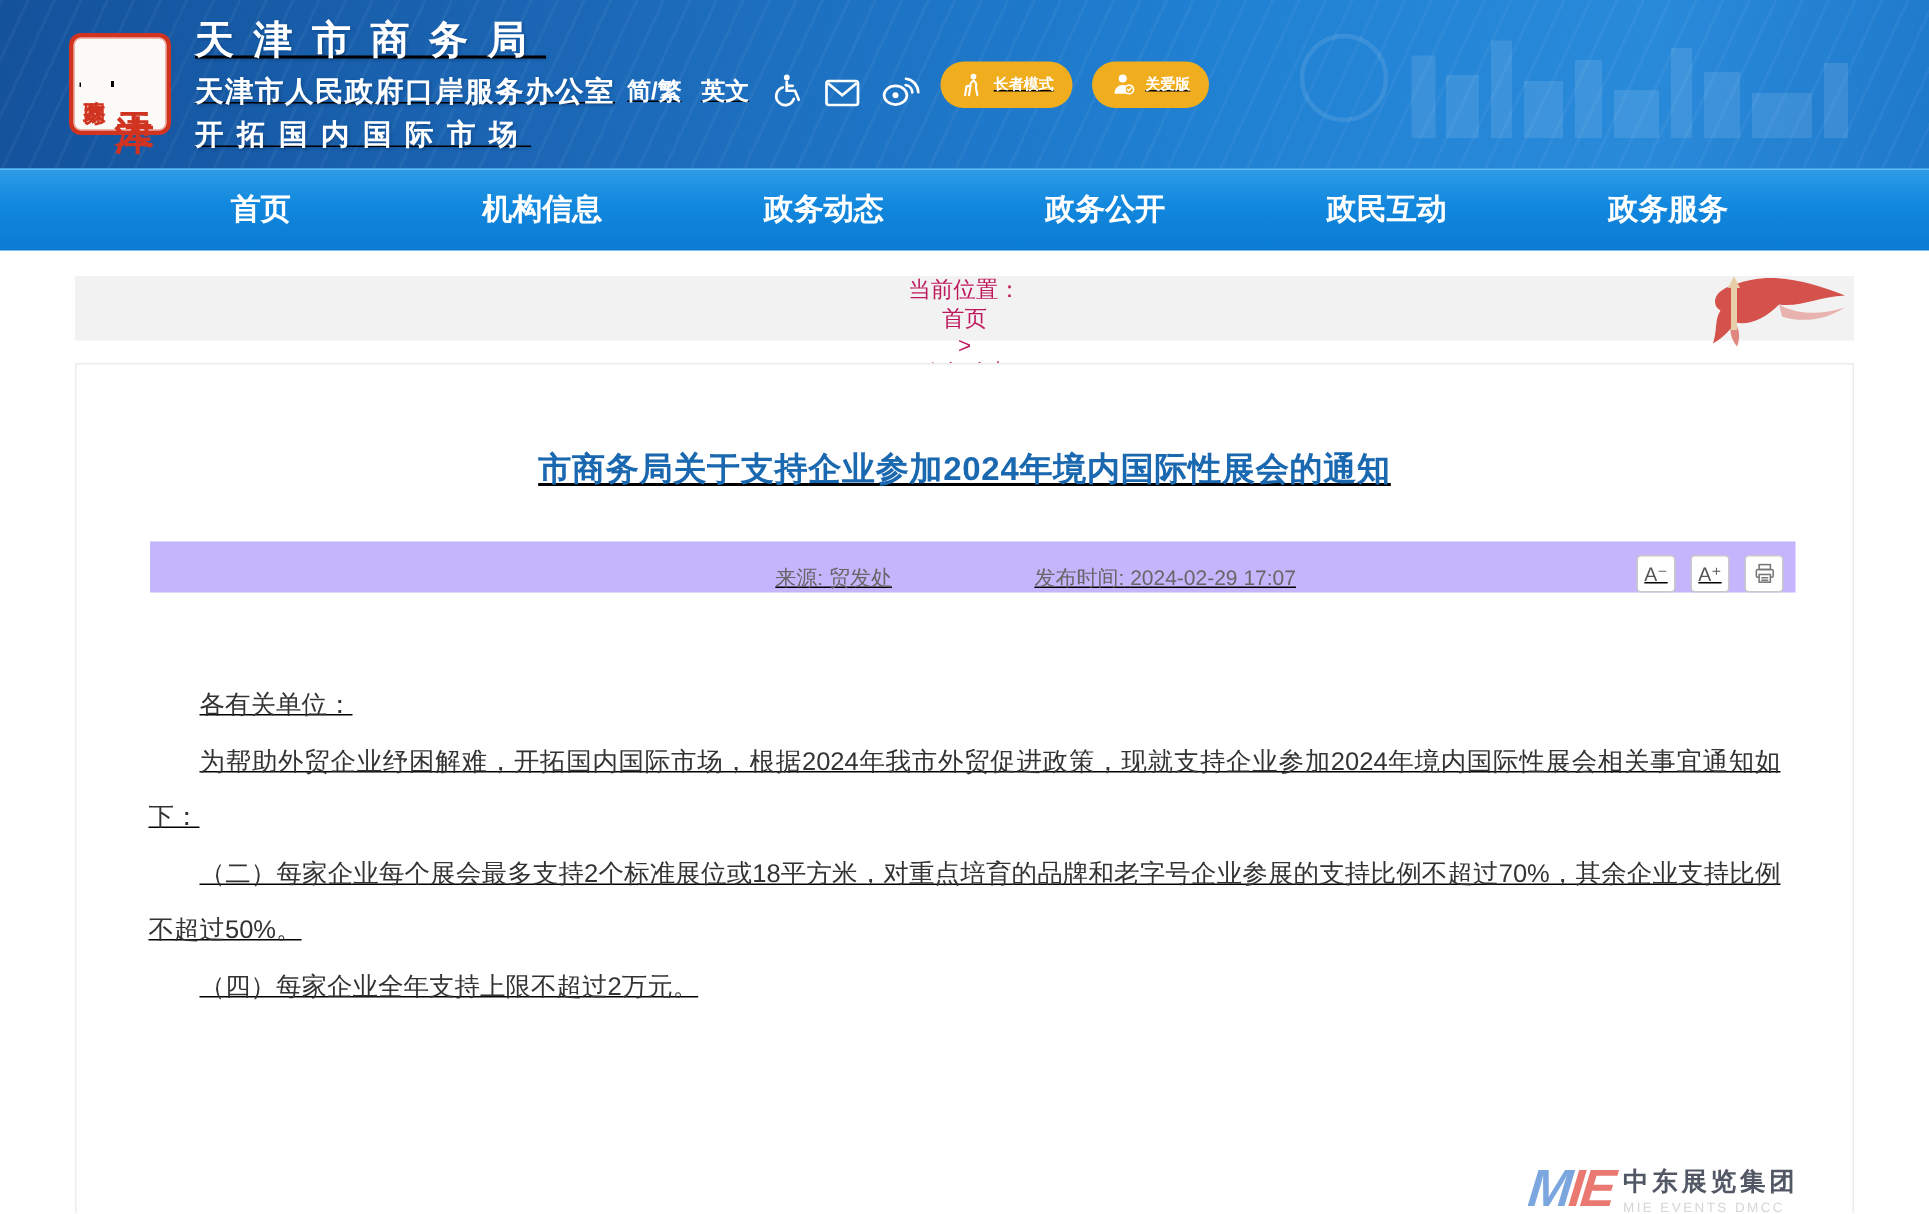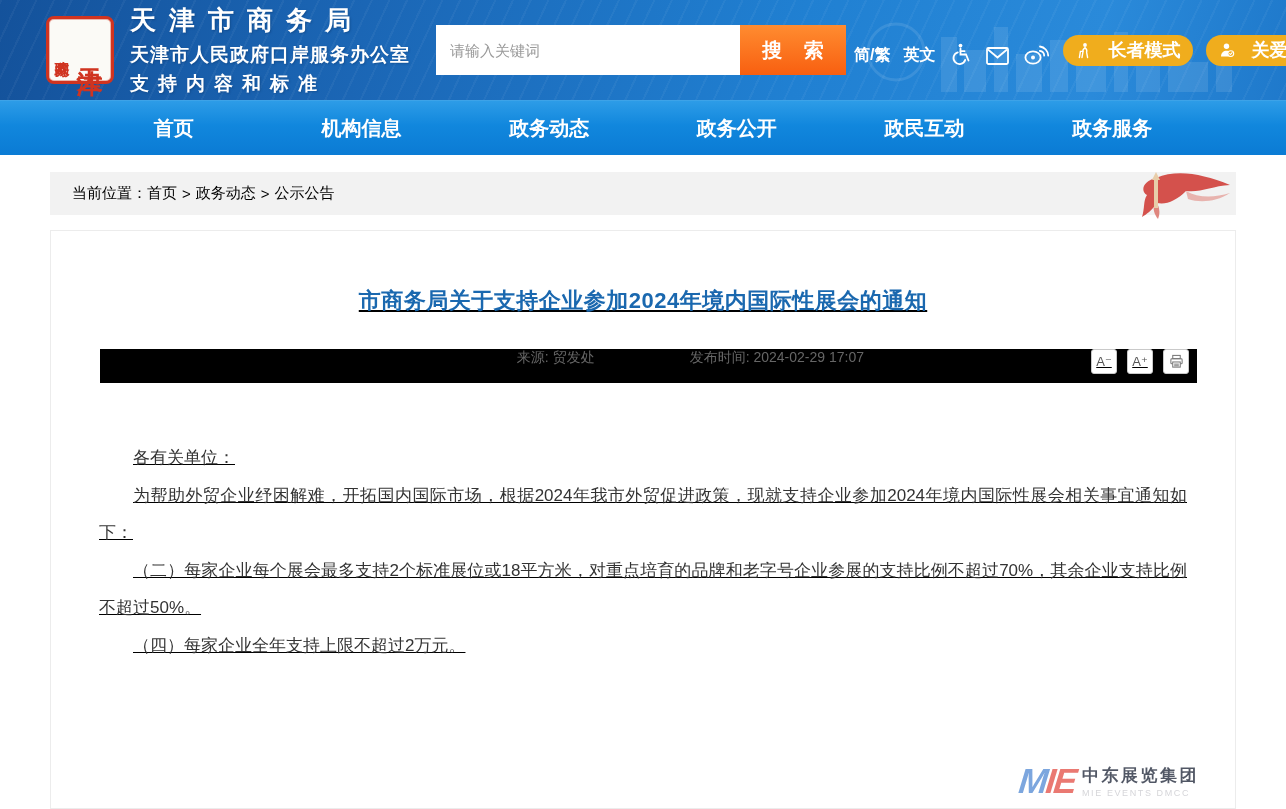--- a/index.html
+++ b/index.html
@@ -2,22 +2,23 @@
 <html><head>
 <meta charset="utf-8">
 <style>
   * { margin:0; padding:0; box-sizing:border-box; }
   html,body { background:#fff; }
   body { font-family:"Liberation Sans","DejaVu Sans",sans-serif; width:1286px; }
   .page { width:1286px; height:809px; overflow:hidden; background:#fff; position:relative; }
 
   
   .site-header {
-    height:100px; position:relative; overflow:hidden;
+    height:112px; position:relative; overflow:hidden;
     background:linear-gradient(100deg,#14529b 0%,#1b66b5 28%,#2080d2 62%,#2a8ada 85%,#1f79cb 100%);
+    text-decoration:underline;
   }
   .site-header::before {
     content:""; position:absolute; inset:0;
     background:repeating-linear-gradient(115deg, rgba(255,255,255,.045) 0 2px, transparent 2px 16px);
   }
   .skyline { position:absolute; right:30px; top:12px; opacity:.10; }
   .header-inner { position:relative; display:flex; align-items:center; height:100%; padding:0 40px 0 46px; }
 
   .seal {
     width:68px; height:68px; background:#fbfaf6; border:3px solid #d03420; border-radius:8px;
@@ -42,57 +43,57 @@
     width:106px; height:50px; border:none; cursor:pointer; color:#fff;
     font-size:20px; font-weight:bold; letter-spacing:8px; padding-left:8px;
     background:linear-gradient(180deg,#ff8c30,#f85f10);
   }
 
   .tools { display:flex; align-items:flex-end; margin-left:8px; gap:13px; }
   .lang-link { color:#fff; font-size:16px; font-weight:bold; text-decoration:none; white-space:nowrap; cursor:pointer; }
   .tool-icon { display:flex; align-items:center; cursor:pointer; }
   .pill {
     height:31px; border:none; border-radius:16px; background:#f0ad1d; color:#fff;
-    font-size:18px; font-weight:bold; padding:0 13px; display:flex; align-items:center; gap:16px;
+    font-size:10px; font-weight:bold; padding:0 13px; display:flex; align-items:center; gap:6px;
     cursor:pointer; white-space:nowrap; font-family:inherit;
   }
 
   
   .main-nav {
     height:55px; display:flex; padding:0 80px;
     background:linear-gradient(180deg,#2d9ce7 0%,#1187dd 45%,#0b7bd4 100%);
     border-top:1px solid #3da3e8;
   }
   .main-nav a {
     flex:1; text-align:center; line-height:55px; color:#fff; font-size:20px; font-weight:bold;
     text-decoration:none; cursor:pointer; white-space:nowrap;
   }
 
   
   .crumb-bar {
     width:1186px; margin:17px auto 0; height:43px; background:#f2f2f2;
     display:flex; align-items:center; padding:0 22px; position:relative; font-size:15px;
   }
-  .crumb-bar, .crumb-bar a { color:#000000; text-decoration:none; }
+  .crumb-bar, .crumb-bar a { color:#be185d; text-decoration:none;flex-direction:column; }
   .crumb-bar a { cursor:pointer; }
   .crumb-sep { margin:0 5px; }
   .ribbon { position:absolute; right:2px; top:-2px; pointer-events:none; }
 
   
   .card {
     width:1186px; height:579px; margin:15px auto 16px; background:#fff;
     border:1px solid #ececec; position:relative; overflow:hidden;text-decoration:underline;
   }
   .article-title {
     margin-top:55px; text-align:center; color:#1a68af; font-size:22px; font-weight:bold;
     letter-spacing:.5px;
   }
   .meta {
-    margin:33px 38px 0 49px; height:34px; background:#000000;
-    display:flex; align-items:flex-start; font-size:14px; color:#666;
+    margin:33px 38px 0 49px; height:34px; background:#c4b5fd;
+    display:flex; align-items:flex-end; font-size:14px; color:#666;
   }
   .meta .sp1 { width:38%; }
   .meta .time { margin-left:95px; }
   .meta .btns { margin-left:auto; margin-right:8px; display:flex; gap:10px; }
   .meta .btns button {
     width:26px; height:25px; background:#fff; border:1px solid #c9c9c9; border-radius:3px;
     color:#555; font-size:13px; display:flex; align-items:center; justify-content:center;
     cursor:pointer; padding:0; font-family:inherit;
   }
 
@@ -130,27 +131,23 @@
         <rect x="360" y="30" width="16" height="50"></rect>
     </svg>
     <div class="header-inner">
       <div class="seal">
         <span class="seal-left">政务网</span>
         <span class="seal-right">天津</span>
       </div>
       <div class="titles">
         <div class="t1">天津市商务局</div>
         <div class="t2">天津市人民政府口岸服务办公室</div>
-        <div class="t3">支持内容和标准</div>
+        <div class="t3">开拓国内国际市场</div>
       </div>
 
-      <div class="search">
-        <input type="text" placeholder="请输入关键词" style="">
-        <button>搜 索</button>
-      </div>
 
       <div class="tools">
         <a class="lang-link">简/繁</a>
         <a class="lang-link">英文</a>
 
         <span class="tool-icon">
           <svg width="24" height="24" viewBox="0 0 24 24" fill="none" stroke="#fff" stroke-width="1.8" stroke-linecap="round">
             <circle cx="12.5" cy="3.6" r="1.9" fill="#fff" stroke="none"></circle>
             <path d="M12.5 6.5 v6 h5.5 l2.5 6"></path>
             <path d="M12.5 9.2 h4"></path>

